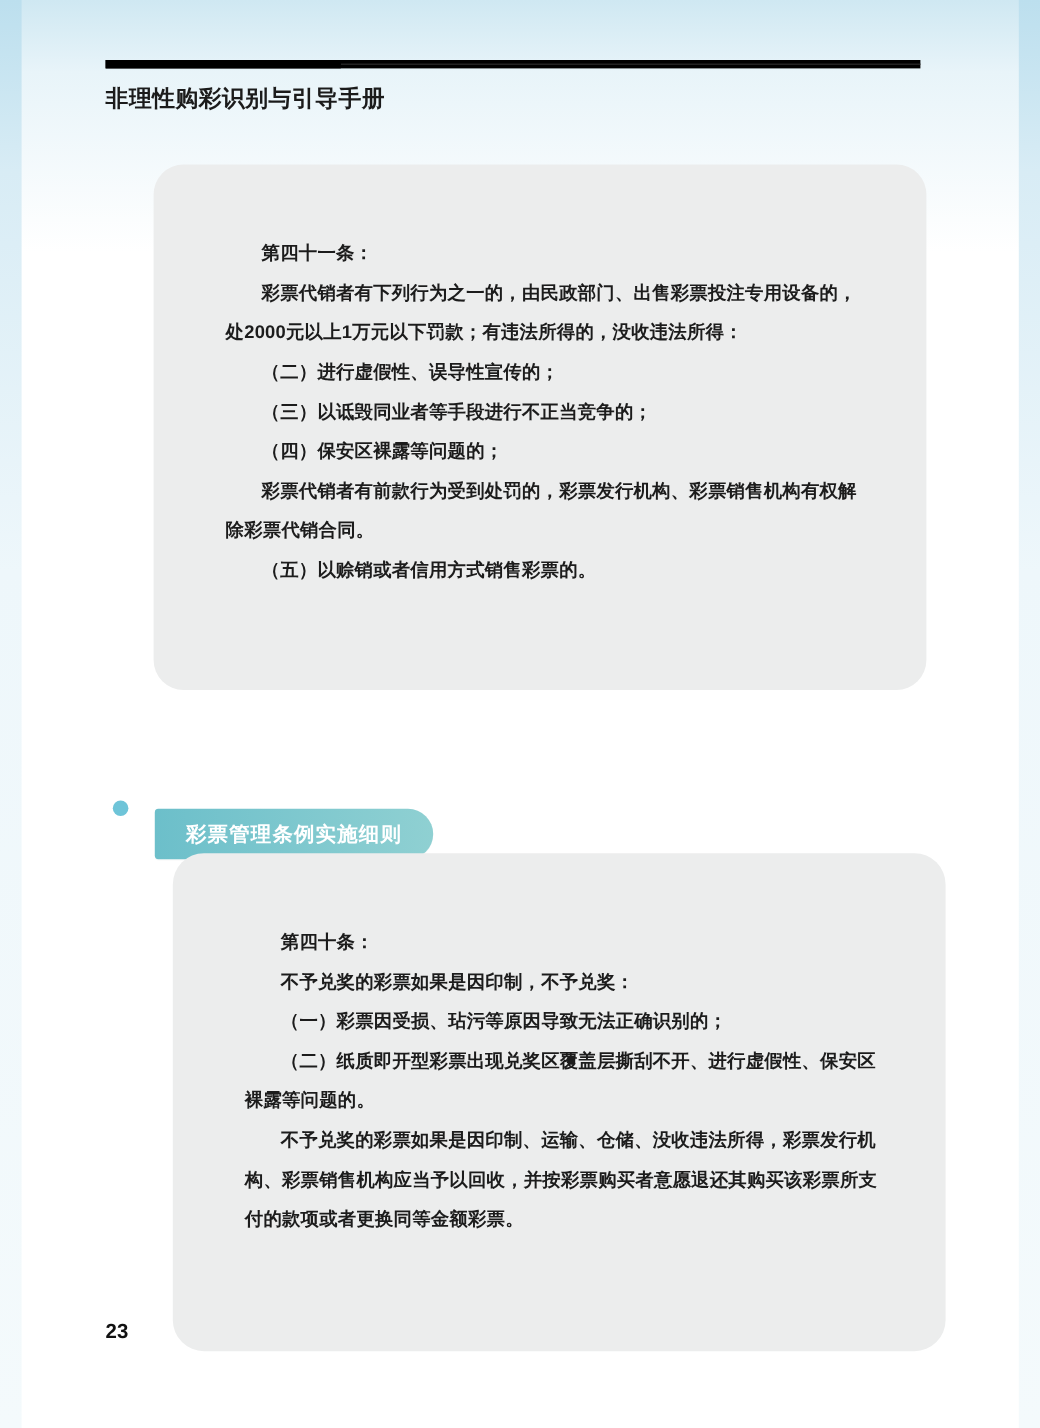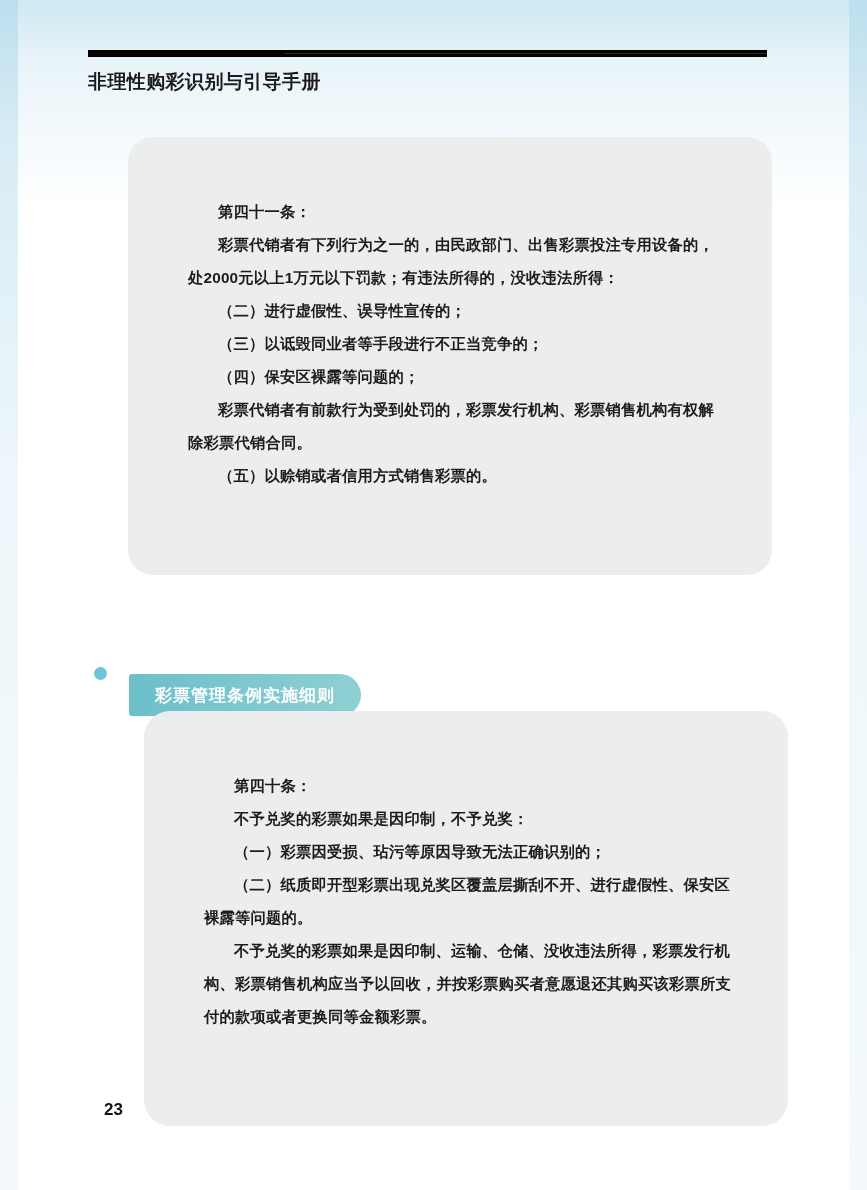--- a/index.html
+++ b/index.html
@@ -156,21 +156,20 @@
   }
 
   
   .page-number {
     position: absolute;
     left: 88px;
     top: 1100px;
     font-size: 17px;
     font-weight: bold;
     color: #111111;
-    margin-left: 16px;
   }
 </style>
 </head>
 <body>
 
 <div class="page"></div>
 <div class="edge-left"></div>
 <div class="edge-right"></div>
 
 <div class="content">

